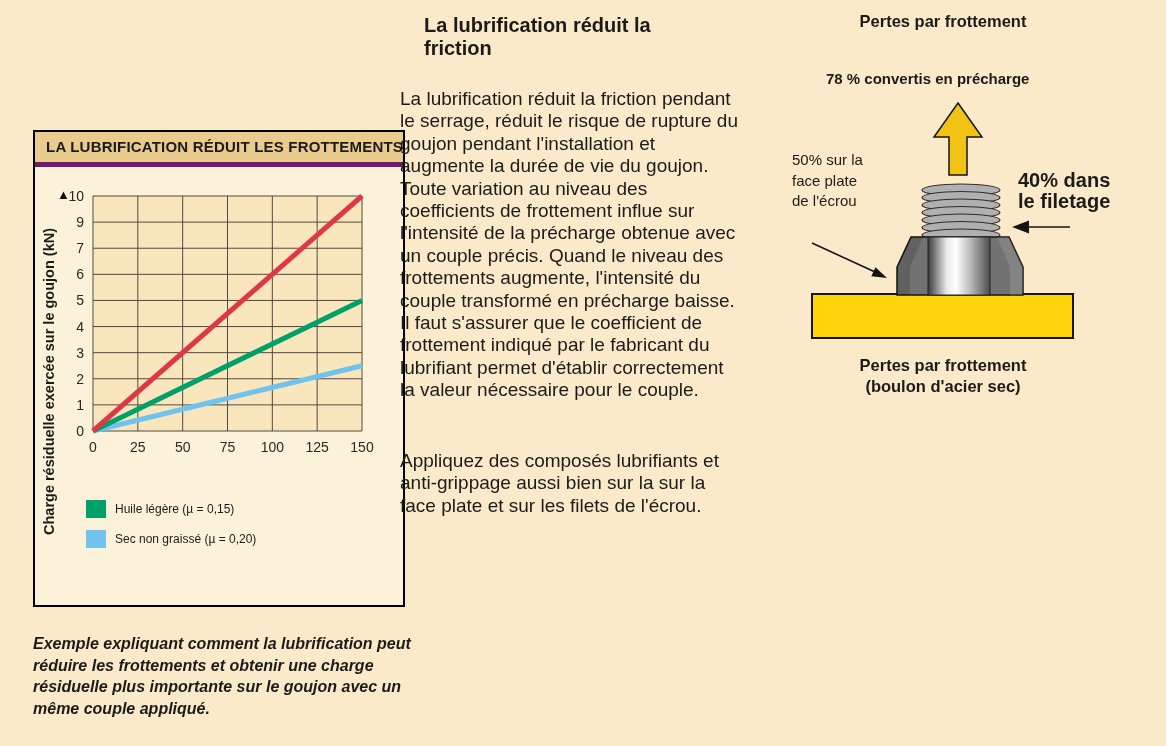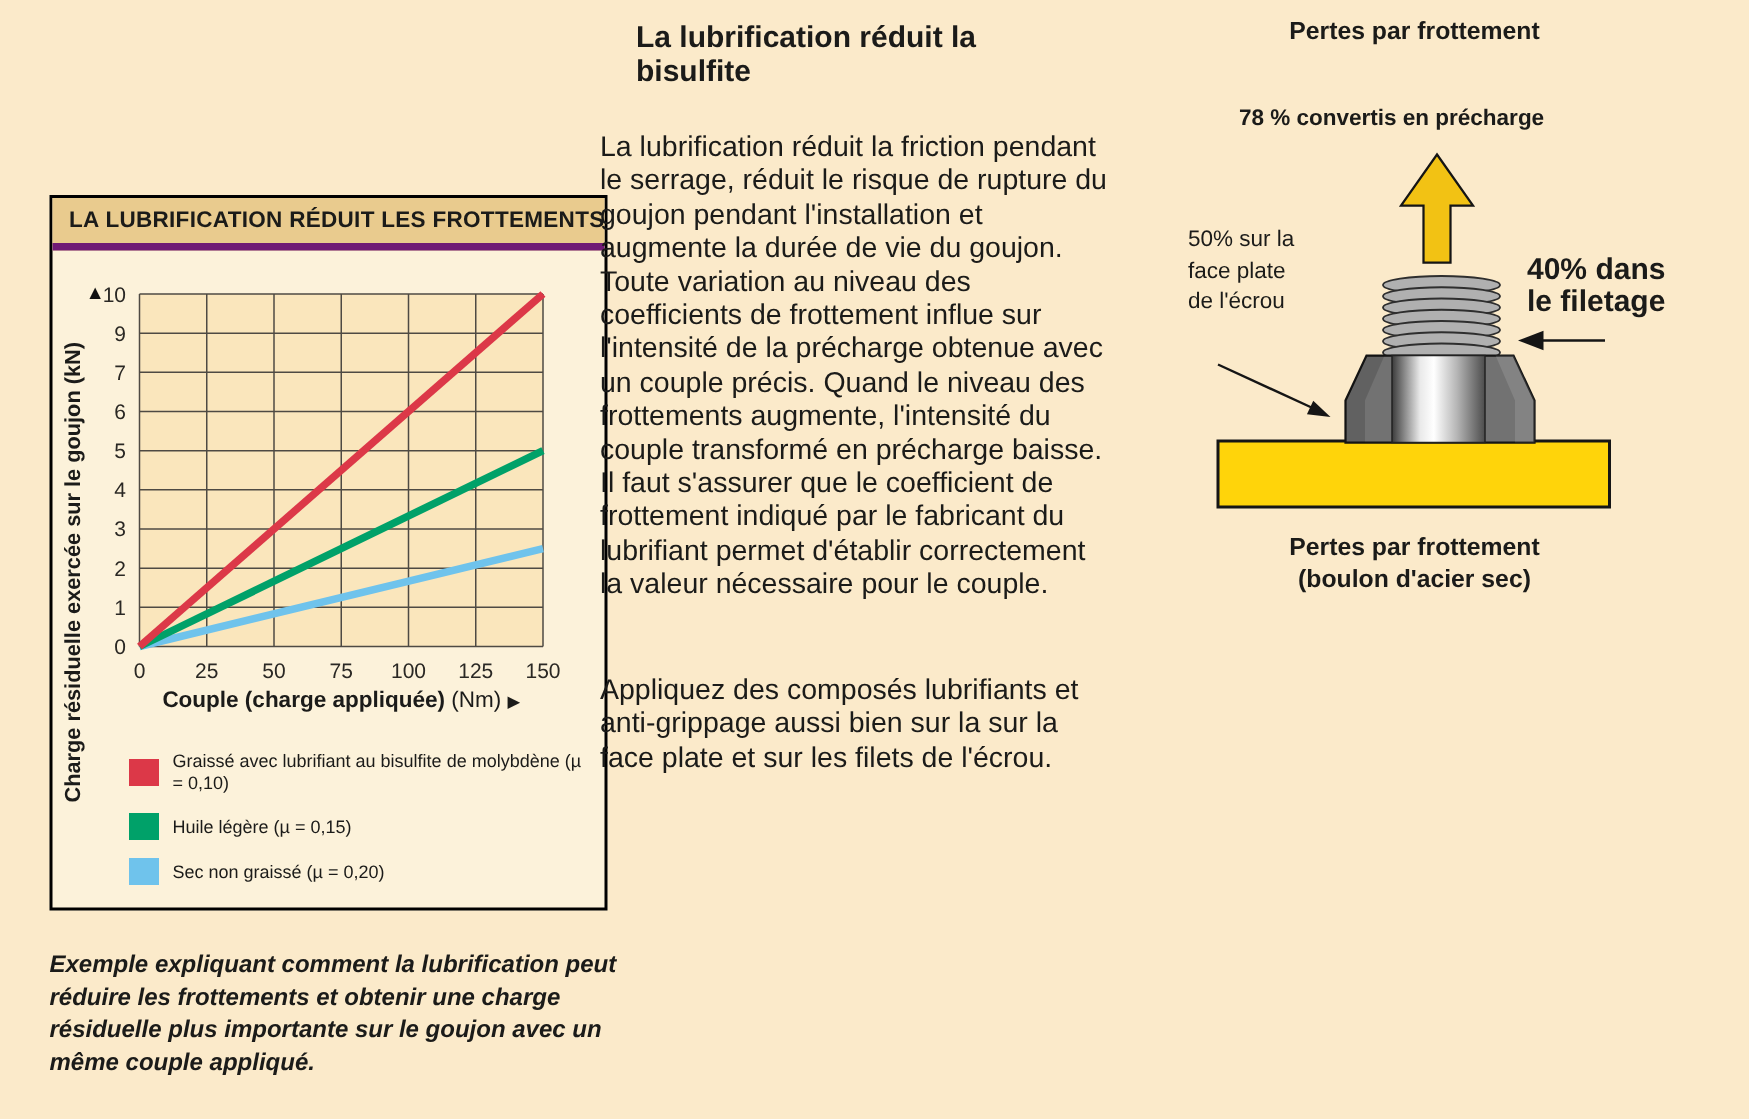--- a/index.html
+++ b/index.html
@@ -95,41 +95,36 @@
           <line x1="58" y1="237.88888888888889" x2="327" y2="237.88888888888889" stroke="#4E4A43" stroke-width="1"></line>
           <text x="49" y="242.88888888888889" text-anchor="end" class="tick">1</text>
           <line x1="58" y1="264" x2="327" y2="264" stroke="#4E4A43" stroke-width="1"></line>
           <text x="49" y="269" text-anchor="end" class="tick">0</text>
           <polyline points="58,264 327,198.72222222222223" fill="none" stroke="#6FC3EC" stroke-width="5"></polyline>
           <polyline points="58,264 327,133.44444444444446" fill="none" stroke="#00A169" stroke-width="5"></polyline>
           <polyline points="58,264 327,29" fill="none" stroke="#DC3848" stroke-width="5"></polyline>
         </svg>
       <div class="y-arrow">▲</div>
       <div class="y-title">Charge résiduelle exercée sur le goujon (kN)</div>
-      <div class="x-title"><span>Couple (charge appliquée)</span><span class="units"> (Nm) </span><span class="x-arrow">▶</span></div>
       <div id="legend">
-          <div class="legend-row">
-            <span class="swatch" style="background: rgb(220, 56, 72);"></span>
-            <span class="legend-label">Graissé avec lubrifiant au bisulfite de molybdène (µ = 0,10)</span>
-          </div>
           <div class="legend-row">
             <span class="swatch" style="background: rgb(0, 161, 105);"></span>
             <span class="legend-label">Huile légère (µ = 0,15)</span>
           </div>
           <div class="legend-row">
             <span class="swatch" style="background: rgb(111, 195, 236);"></span>
             <span class="legend-label">Sec non graissé (µ = 0,20)</span>
           </div>
         </div>
     </div>
   </div>
 
   <p class="left-caption">Exemple expliquant comment la lubrification peut réduire les frottements et obtenir une charge résiduelle plus importante sur le goujon avec un même couple appliqué.</p>
 
-  <h1 class="mid-heading">La lubrification réduit la bisulfite</h1>
+  <h1 class="mid-heading">La lubrification réduit la friction</h1>
   <p class="mid-para" id="mid-para1">La lubrification réduit la friction pendant le serrage, réduit le risque de rupture du goujon pendant l'installation et augmente la durée de vie du goujon. Toute variation au niveau des coefficients de frottement influe sur l'intensité de la précharge obtenue avec un couple précis. Quand le niveau des frottements augmente, l'intensité du couple transformé en précharge baisse.
 Il faut s'assurer que le coefficient de frottement indiqué par le fabricant du lubrifiant permet d'établir correctement la valeur nécessaire pour le couple.</p>
   <p class="mid-para" id="mid-para2">Appliquez des composés lubrifiants et anti-grippage aussi bien sur la sur la face plate et sur les filets de l'écrou.</p>
 
   <div class="r-title">Pertes par frottement</div>
   <div class="r-precharge">78 % convertis en précharge</div>
 
   <svg id="bolt-svg" xmlns="http://www.w3.org/2000/svg" viewBox="0 0 376 250">
     <defs>
       <linearGradient id="cylGrad" x1="0" y1="0" x2="1" y2="0">

